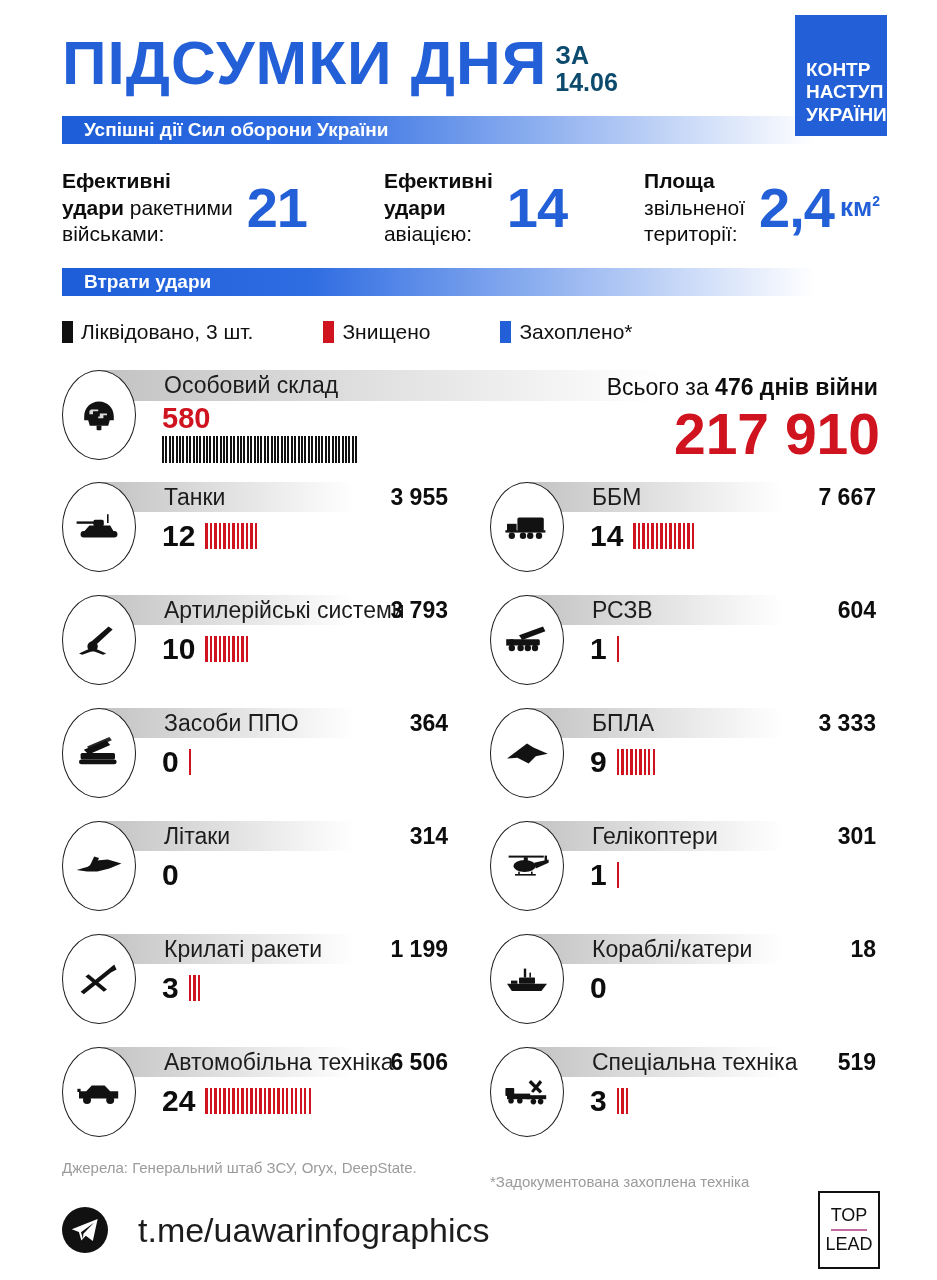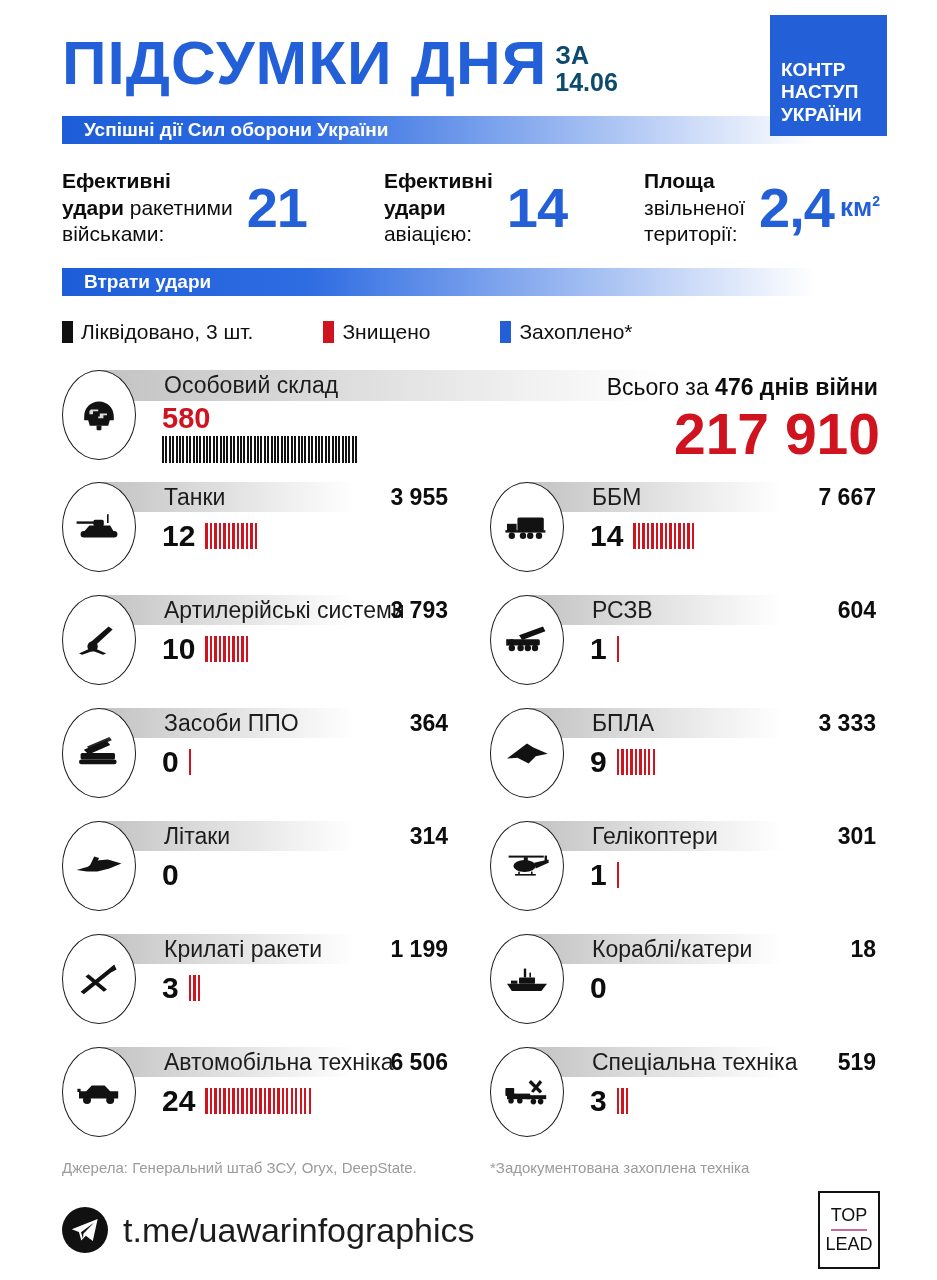--- a/index.html
+++ b/index.html
@@ -9,21 +9,21 @@
     --gray-text:#9b9b9b;
   }
   *{box-sizing:border-box;margin:0;padding:0}
   body{background:#e8e8e8;font-family:"Liberation Sans",sans-serif}
   .page{position:relative;width:937px;height:1280px;background:#ffffff;color:var(--ink);
         margin:0 auto;overflow:hidden;padding:0 57px 0 62px}
   
   .title-row{display:flex;align-items:flex-start;margin-top:34px}
   h1{font-size:62px;font-weight:800;color:var(--accent);line-height:.95;letter-spacing:1px}
   .date{margin-left:8px;margin-top:8px;font-size:25px;font-weight:800;line-height:1.08;color:#0c4a6e}
-  .badge{position:absolute;top:15px;right:50px;width:117px;height:121px;background:var(--accent);
+  .badge{position:absolute;top:15px;right:50px;width:92px;height:121px;background:var(--accent);
          color:#fff;font-size:19px;font-weight:800;line-height:1.18;display:flex;flex-direction:column;
          justify-content:flex-end;padding:10px 11px}
   
   .strip{margin-top:20px;height:28px;display:flex;align-items:center;padding-left:22px;
          background:linear-gradient(90deg,#1d5ed8 0%,#2e6ce2 30%,#ffffff 92%);
          color:#fff;font-weight:700;font-size:19px}
   
   .stats{display:flex;margin-top:24px;align-items:center;height:80px}
   .stat{display:flex;align-items:center}
   .stat + .stat{margin-left:auto}
@@ -54,24 +54,24 @@
   .grand-total{position:absolute;right:0;top:36px;font-size:57px;font-weight:800;color:var(--red);line-height:1}
   
   .grid{display:grid;grid-template-columns:1fr 1fr;column-gap:38px;row-gap:23px;margin-top:14px}
   .item{position:relative;height:90px}
   .item .bar{height:30px}
   .item .total{position:absolute;right:4px;top:50%;transform:translateY(-50%);font-weight:800;font-size:23px;color:#0d0d0d}
   .daily-row{display:flex;align-items:center;margin-left:100px;margin-top:9px}
   .daily-num{font-size:30px;font-weight:800;color:#0d0d0d;margin-right:10px;line-height:1}
   
   .footnotes{position:relative;margin-top:22px;font-size:15px;color:var(--gray-text);height:18px}
-  .footnotes .note{position:absolute;left:428px;top:0}
+  .footnotes .note{position:absolute;left:428px;top:14px}
   .footer{display:flex;align-items:center;margin-top:14px}
   .tg{width:46px;height:46px;flex:0 0 auto}
-  .tg-link{font-size:34px;margin-left:15px;color:#1c1c1c;text-decoration:none;font-weight:400}
+  .tg-link{font-size:34px;margin-left:30px;color:#1c1c1c;text-decoration:none;font-weight:400}
   .toplead{margin-left:auto;width:62px;height:78px;border:2px solid #111;display:flex;flex-direction:column;
            align-items:center;justify-content:center;font-size:18px;font-weight:400;color:#111;background:#fff}
   .toplead .line{width:36px;height:2px;background:#c46a9f;margin:3px 0}
 </style>
 </head>
 <body>
 
 <div class="page">
 
   <div class="title-row">

